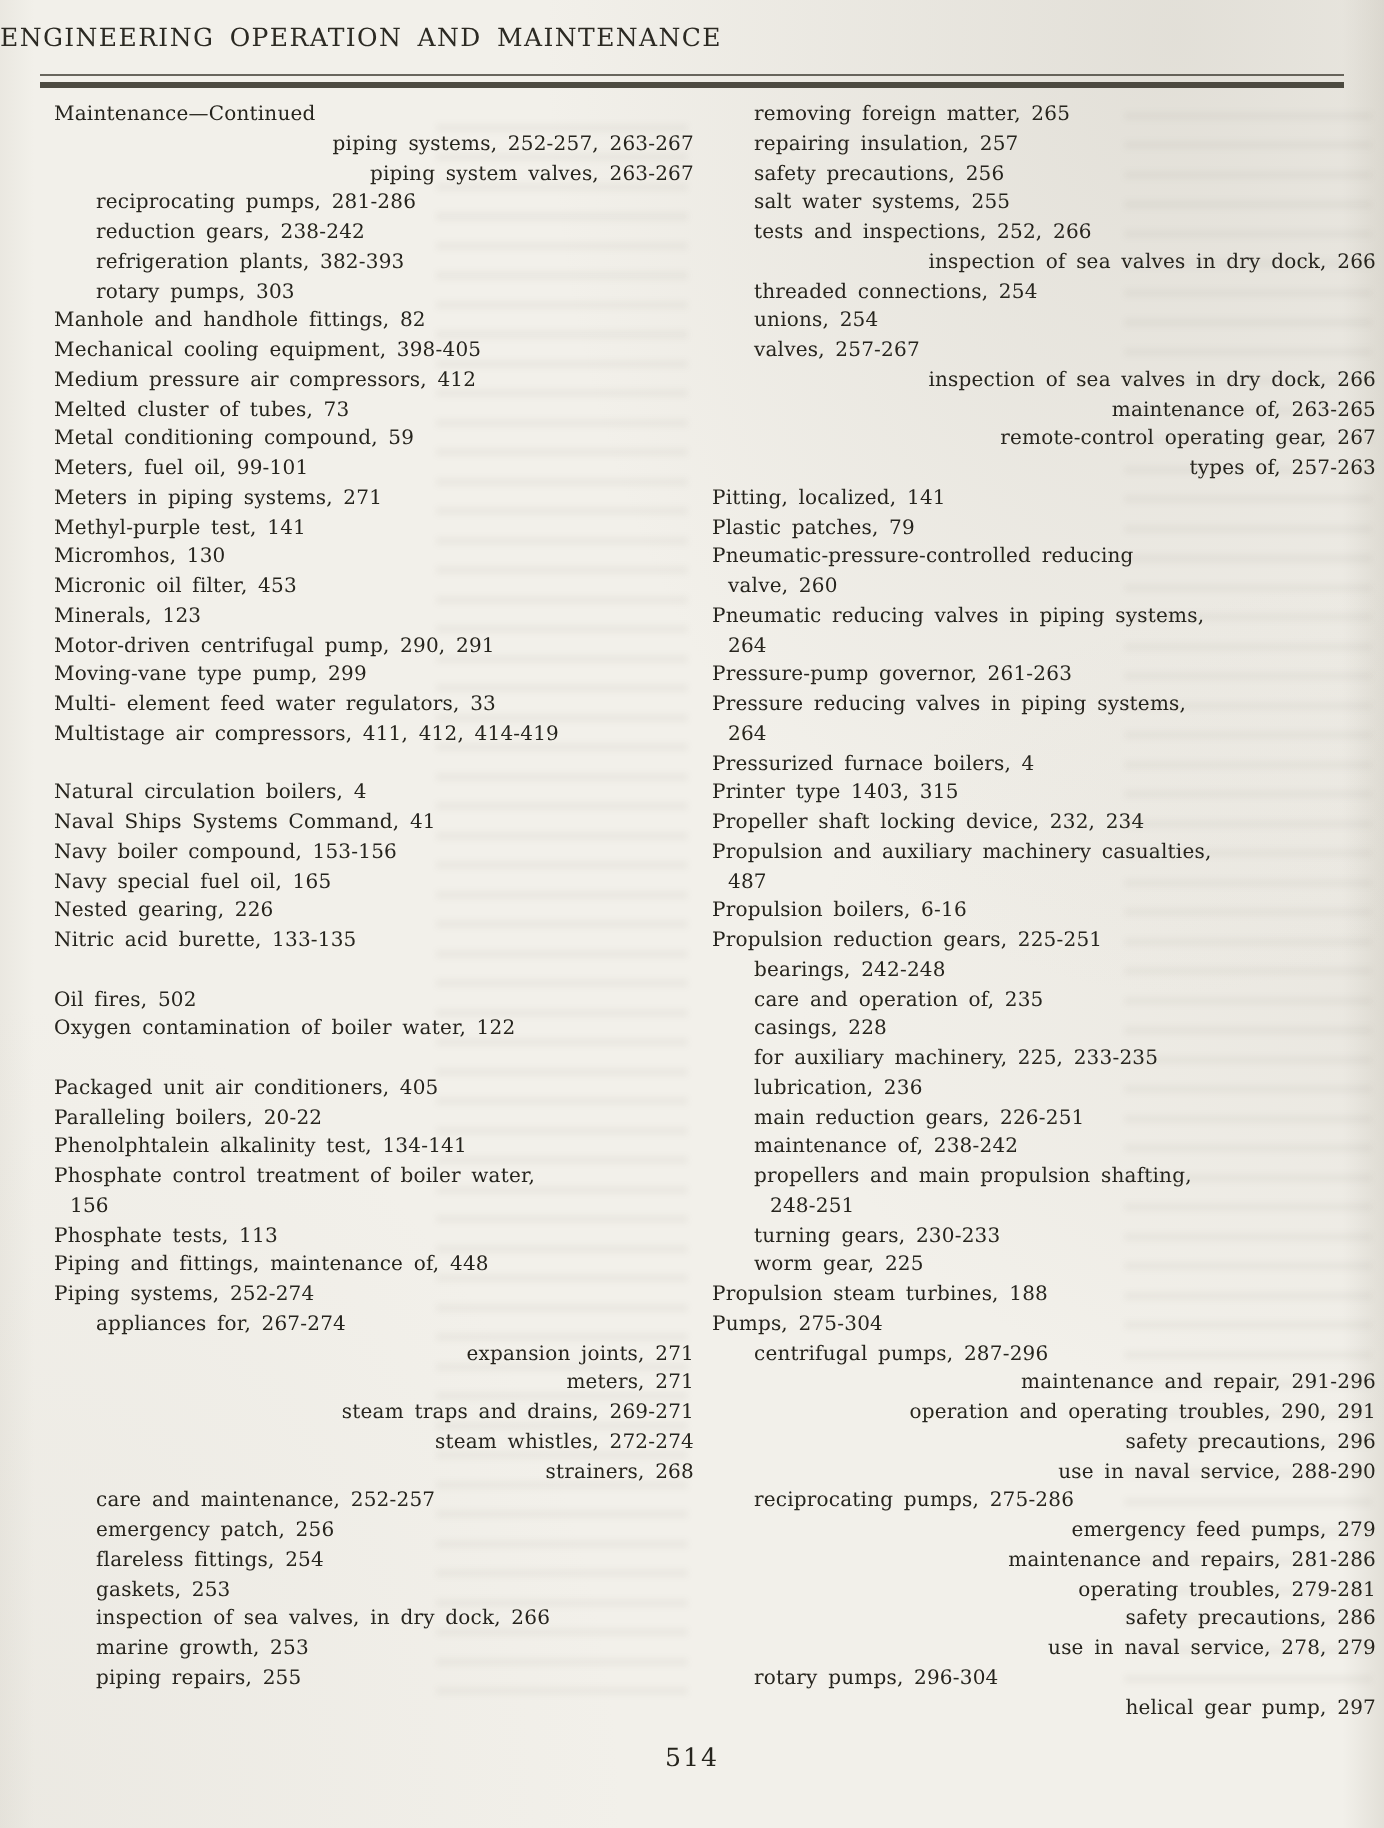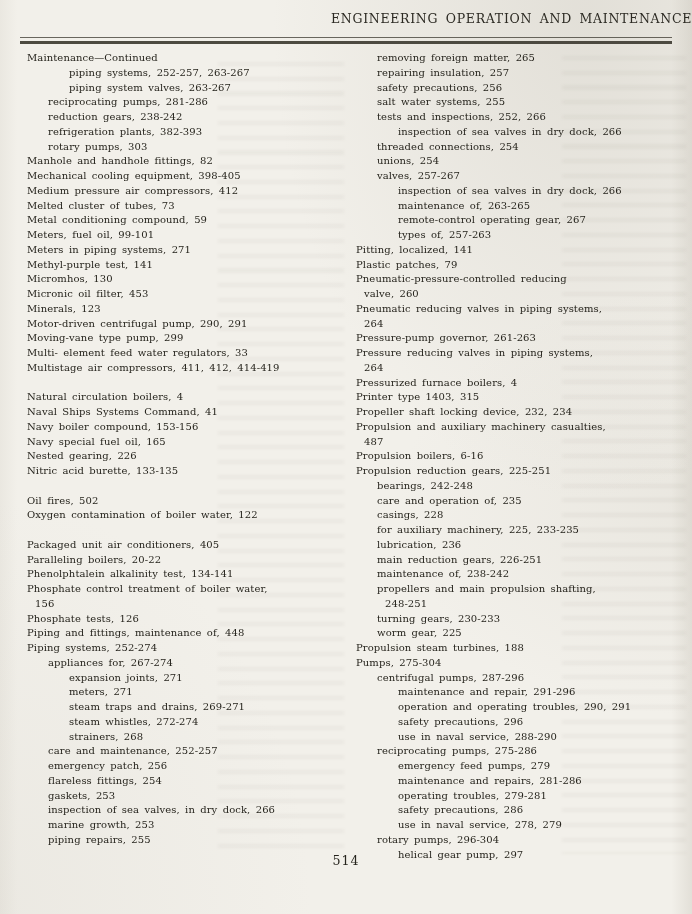--- a/index.html
+++ b/index.html
@@ -20,21 +20,21 @@
       radial-gradient(ellipse at 100% 55%, rgba(195,190,178,0.18), transparent 30%),
       radial-gradient(ellipse at 0% 100%, rgba(200,196,186,0.16), transparent 32%),
       linear-gradient(90deg, rgba(210,206,196,0.25) 0%, transparent 2.5%, transparent 97%, rgba(190,185,173,0.3) 100%),
       #f2f0ea;
   }
   .header-title {
     position: absolute;
     top: 11px;
     left: 0;
     width: 100%;
-    text-align: right;
+    text-align: left;
     font-size: 12.5px;
     letter-spacing: 0.7px;
     word-spacing: 3px;
     color: #2c2a23;
   }
   .rule {
     position: absolute;
     left: 20px;
     width: 652px;
     background: #3b382f;
@@ -49,28 +49,28 @@
     line-height: 14.75px;
     letter-spacing: 0.1px;
     word-spacing: 2px;
     white-space: nowrap;
   }
   .col.left  { left: 27px;  width: 320px; }
   .col.right { left: 356px; width: 332px; }
 
   .line.i0 { padding-left: 0; }
   .line.i1 { padding-left: 21px; }
-  .line.i2 { padding-left: 42px; }
+  .line.i2 { padding-left: 42px; text-align: right; }
   .line.cont.i0 { padding-left: 8px; }
   .line.cont.i1 { padding-left: 29px; }
   .line.gap { margin-top: 14.75px; }
 
   .folio {
     position: absolute;
-    top: 853px;
+    top: 871px;
     left: 0;
     width: 100%;
     text-align: center;
     font-size: 12.6px;
     letter-spacing: 1px;
   }
 
   
   .ghost {
     position: absolute;
@@ -129,21 +129,21 @@
       <div class="line i0">Navy special fuel oil, 165</div>
       <div class="line i0">Nested gearing, 226</div>
       <div class="line i0">Nitric acid burette, 133-135</div>
       <div class="line i0 gap">Oil fires, 502</div>
       <div class="line i0">Oxygen contamination of boiler water, 122</div>
       <div class="line i0 gap">Packaged unit air conditioners, 405</div>
       <div class="line i0">Paralleling boilers, 20-22</div>
       <div class="line i0">Phenolphtalein alkalinity test, 134-141</div>
       <div class="line i0">Phosphate control treatment of boiler water,</div>
       <div class="line i0 cont">156</div>
-      <div class="line i0">Phosphate tests, 126</div>
+      <div class="line i0">Phosphate tests, 113</div>
       <div class="line i0">Piping and fittings, maintenance of, 448</div>
       <div class="line i0">Piping systems, 252-274</div>
       <div class="line i1">appliances for, 267-274</div>
       <div class="line i2">expansion joints, 271</div>
       <div class="line i2">meters, 271</div>
       <div class="line i2">steam traps and drains, 269-271</div>
       <div class="line i2">steam whistles, 272-274</div>
       <div class="line i2">strainers, 268</div>
       <div class="line i1">care and maintenance, 252-257</div>
       <div class="line i1">emergency patch, 256</div>

